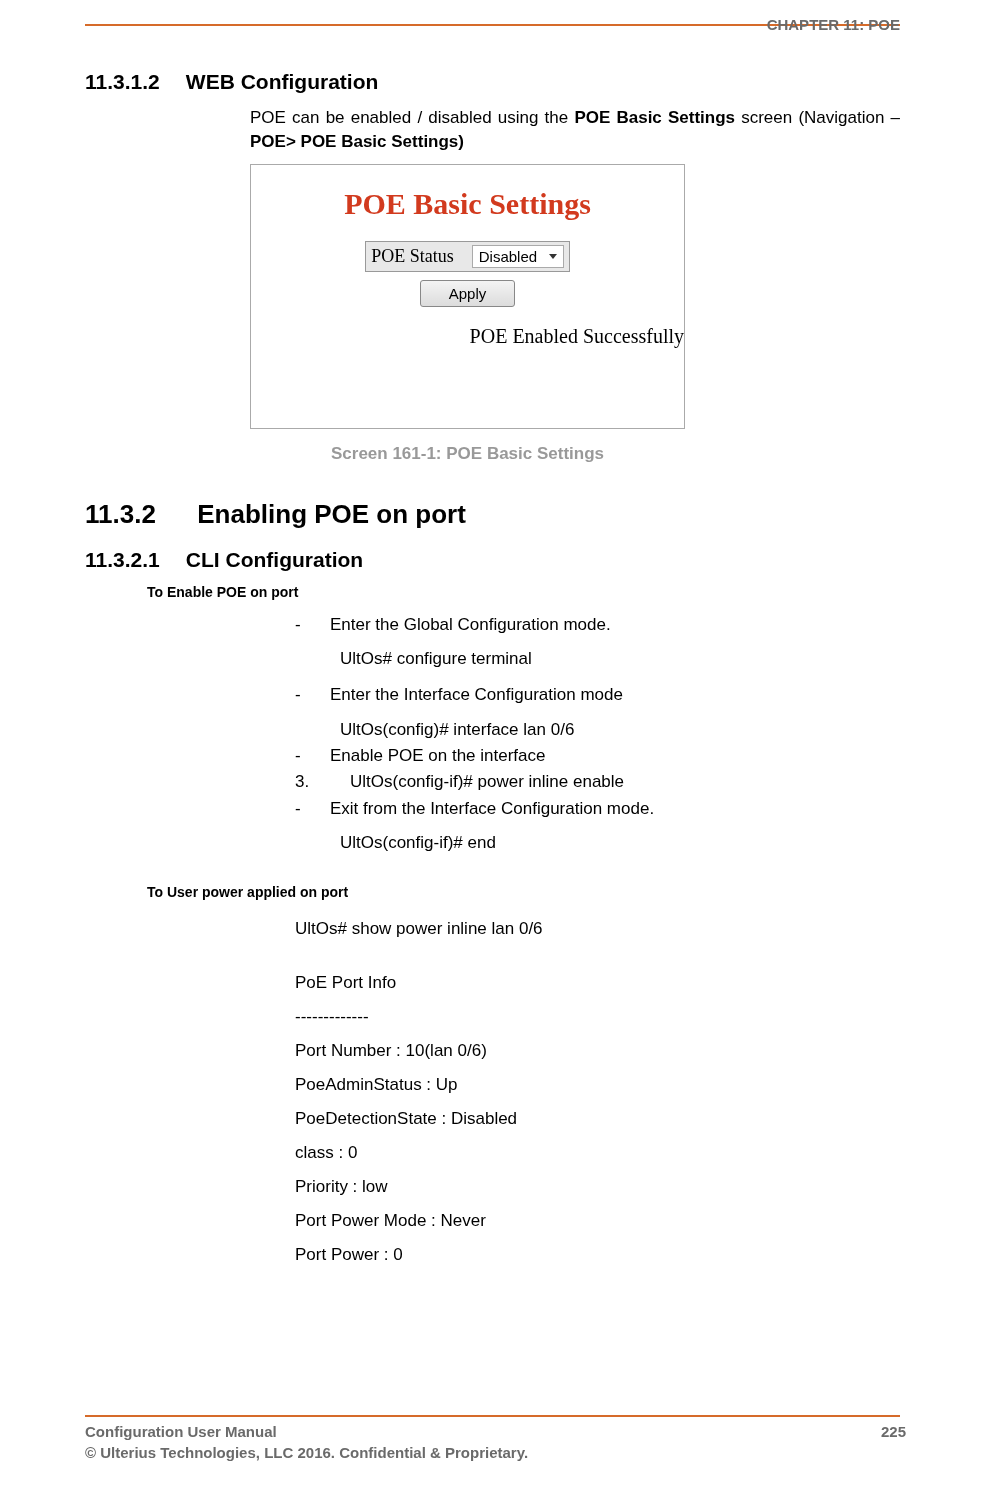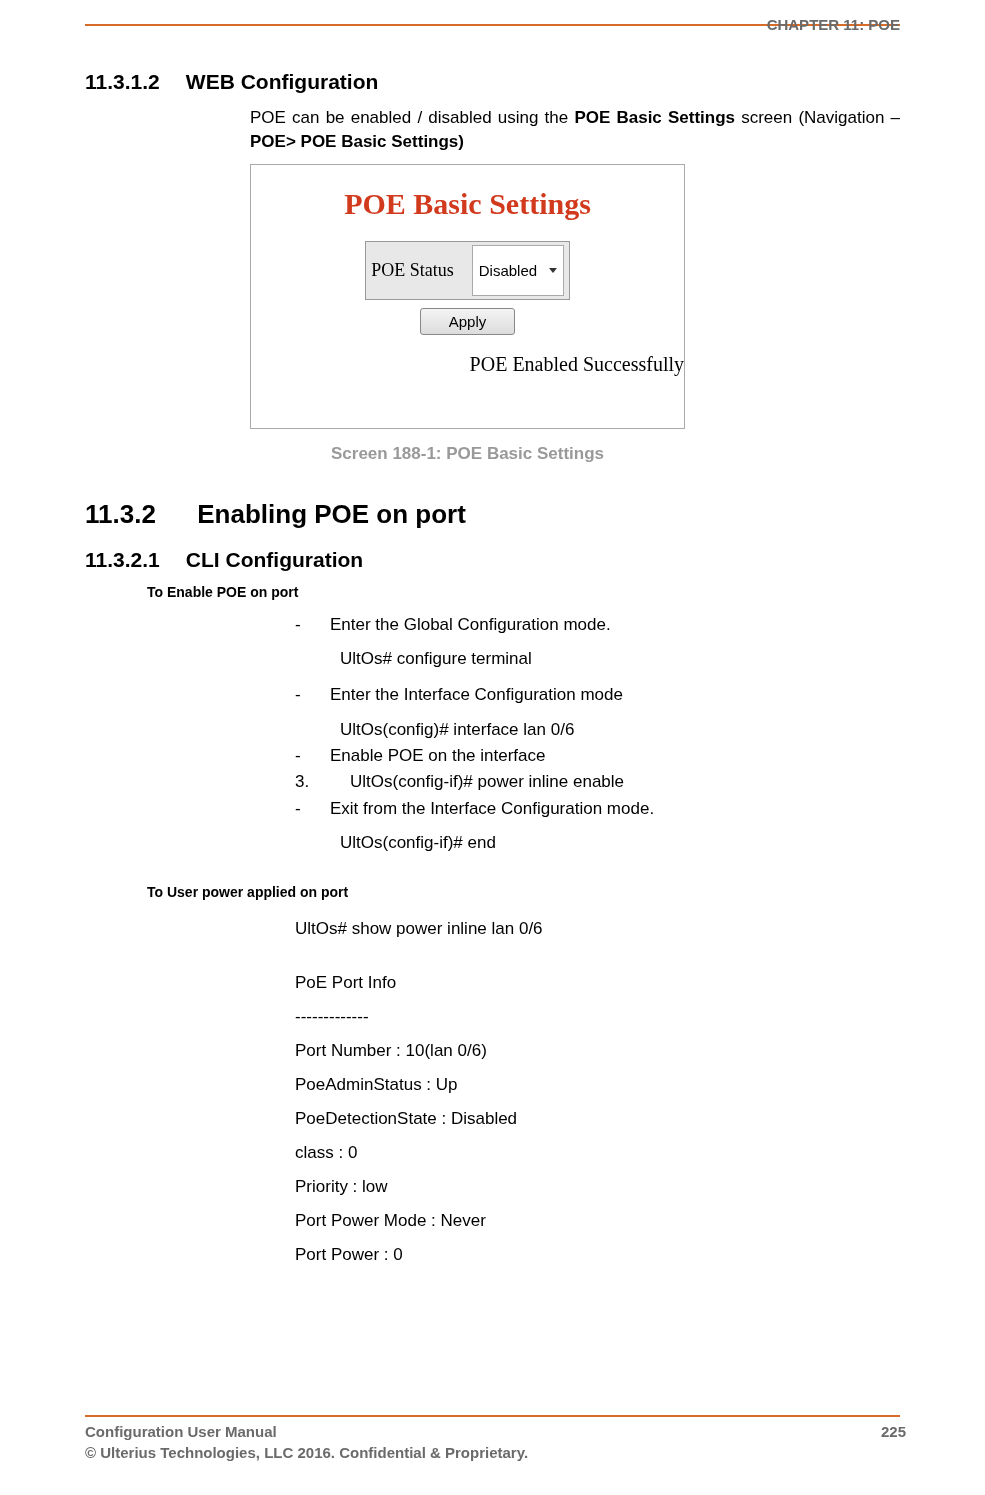--- a/index.html
+++ b/index.html
@@ -98,21 +98,21 @@
     .status-label {
       font-family: 'Times New Roman', serif;
       font-size: 18px;
     }
     .status-select {
       display: inline-flex;
       align-items: center;
       justify-content: space-between;
       background: #fff;
       border: 1px solid #aaa;
-      padding: 16px 6px;
+      padding: 2px 6px;
       font-family: Arial, sans-serif;
       font-size: 15px;
       width: 92px;
     }
     .apply-btn {
       display: inline-block;
       background: linear-gradient(#f4f4f4, #dcdcdc);
       border: 1px solid #888;
       border-radius: 3px;
       padding: 4px 28px;
@@ -222,21 +222,21 @@
         <span class="status-select">
           <span>Disabled</span>
           <span class="tri-down"></span>
         </span>
       </div>
       <span class="apply-btn">Apply</span>
     </div>
     <div class="figure-msg">POE Enabled Successfully</div>
   </div>
 
-  <div class="caption">Screen 188-1: POE Basic Settings</div>
+  <div class="caption">Screen 161-1: POE Basic Settings</div>
 
   <div class="h2">
     <span class="h-num" style="width:105px">11.3.2</span>
     <span>Enabling POE on port</span>
   </div>
 
   <div class="h3">
     <span class="h-num">11.3.2.1</span>
     <span>CLI Configuration</span>
   </div>

